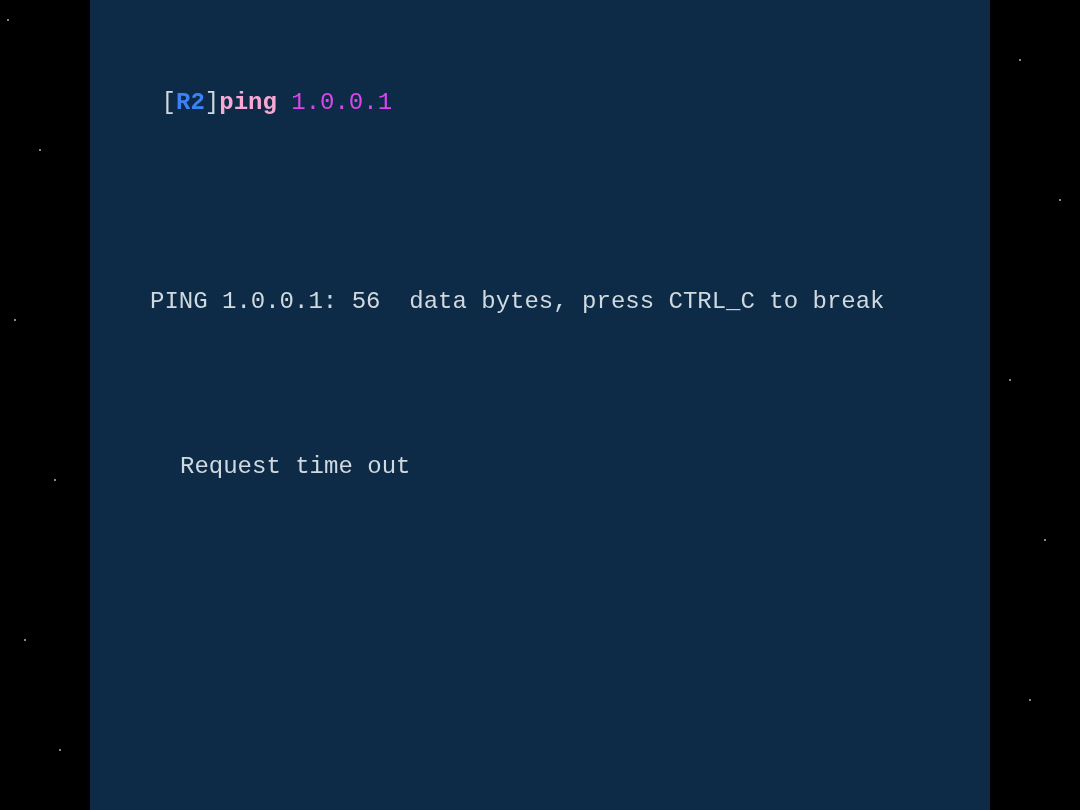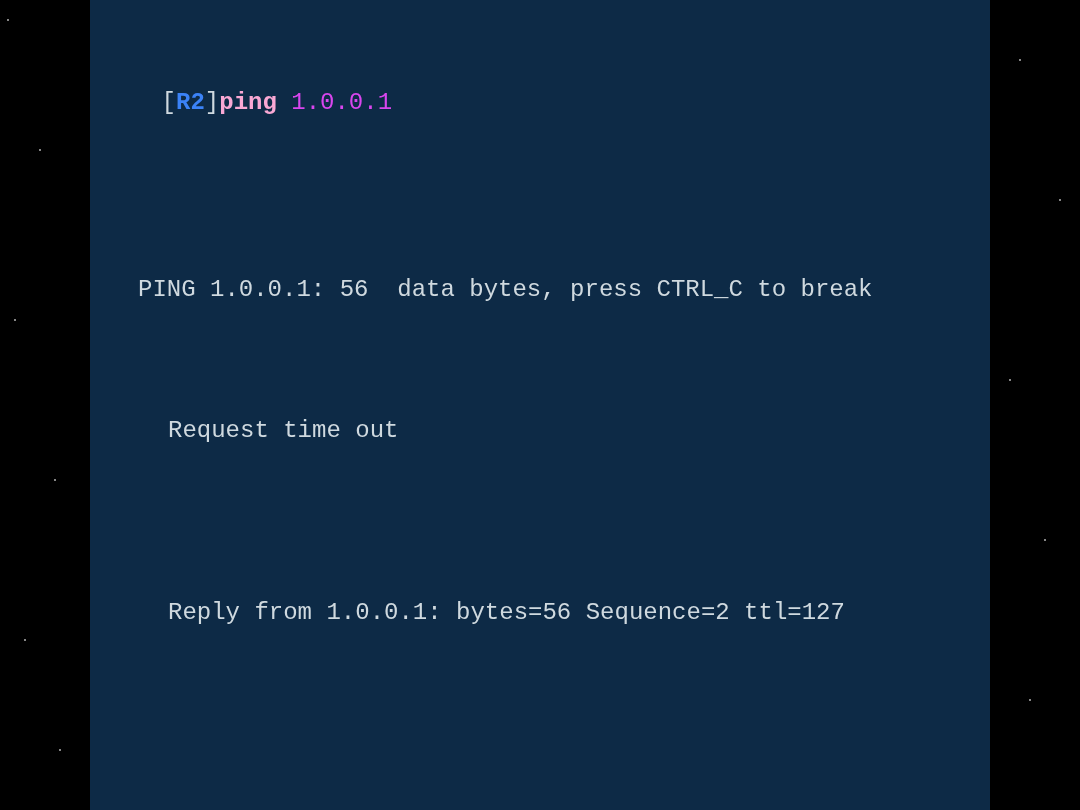--- a/index.html
+++ b/index.html
@@ -75,21 +75,21 @@
   .cmd     { color: #f9a8d4; font-weight: 600; }
   .arg     { color: #d946ef; }
 
   .output {
     margin-top: 14px;
     color: #cfd9df;
     white-space: pre-wrap;
   }
   .output .line {
     display: block;
-    margin: 4px;
+    margin: 16px;
     line-height: 2.15;
   }
   .output .indent1 { padding-left: 30px; }
   .output .indent2 { padding-left: 60px; }
   .output .cont    { padding-left: 0px; }
 </style>
 </head>
 <body>
 
 <div class="space-bg"></div>
@@ -98,21 +98,20 @@
 
 
   <div class="prompt-line">
     <span class="bracket">[</span><span class="router">R2</span><span class="bracket">]</span><span class="cmd">ping</span><span> </span><span class="arg">1.0.0.1</span>
   </div>
 
   <div class="output">
     <span class="line indent1">PING 1.0.0.1: 56  data bytes, press CTRL_C to break</span>
     <span class="line indent2">Request time out</span>
 
-    <span class="line indent2">Reply from 1.0.0.1: bytes=56 Sequence=2 ttl=127</span>
 
     
     
 
     
     
   </div>
 
   <div class="fade"></div>
 </div>

